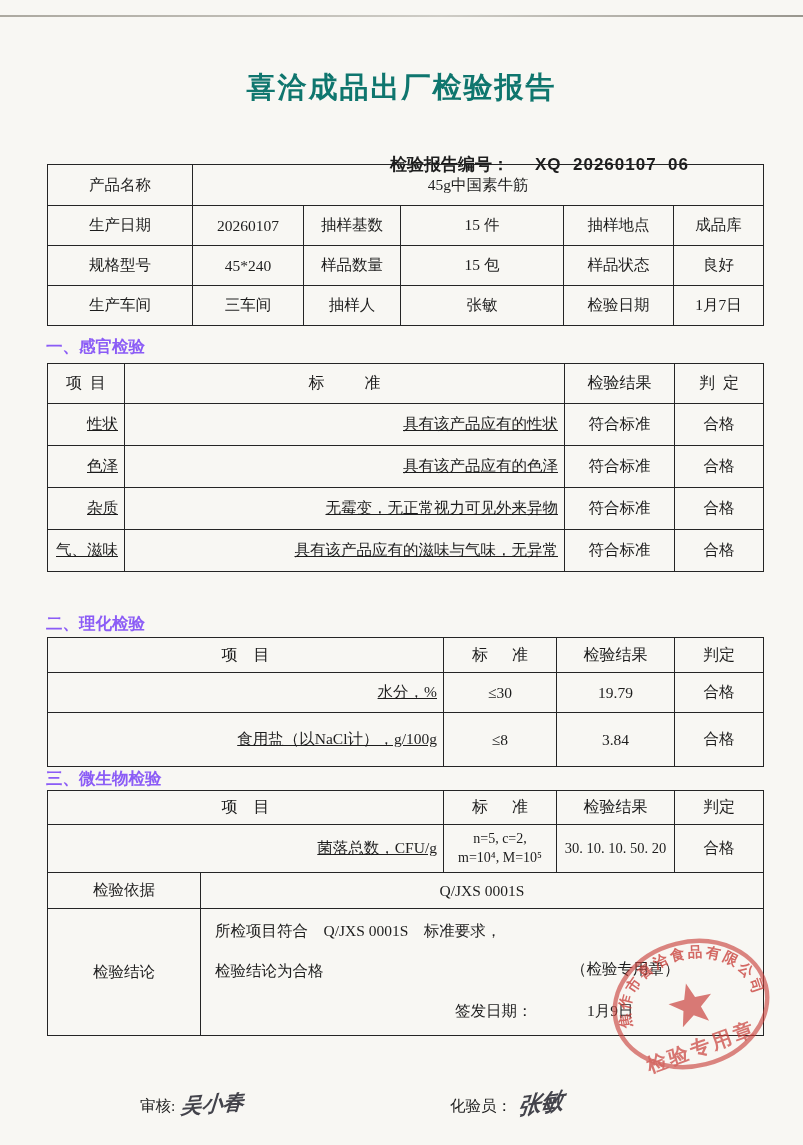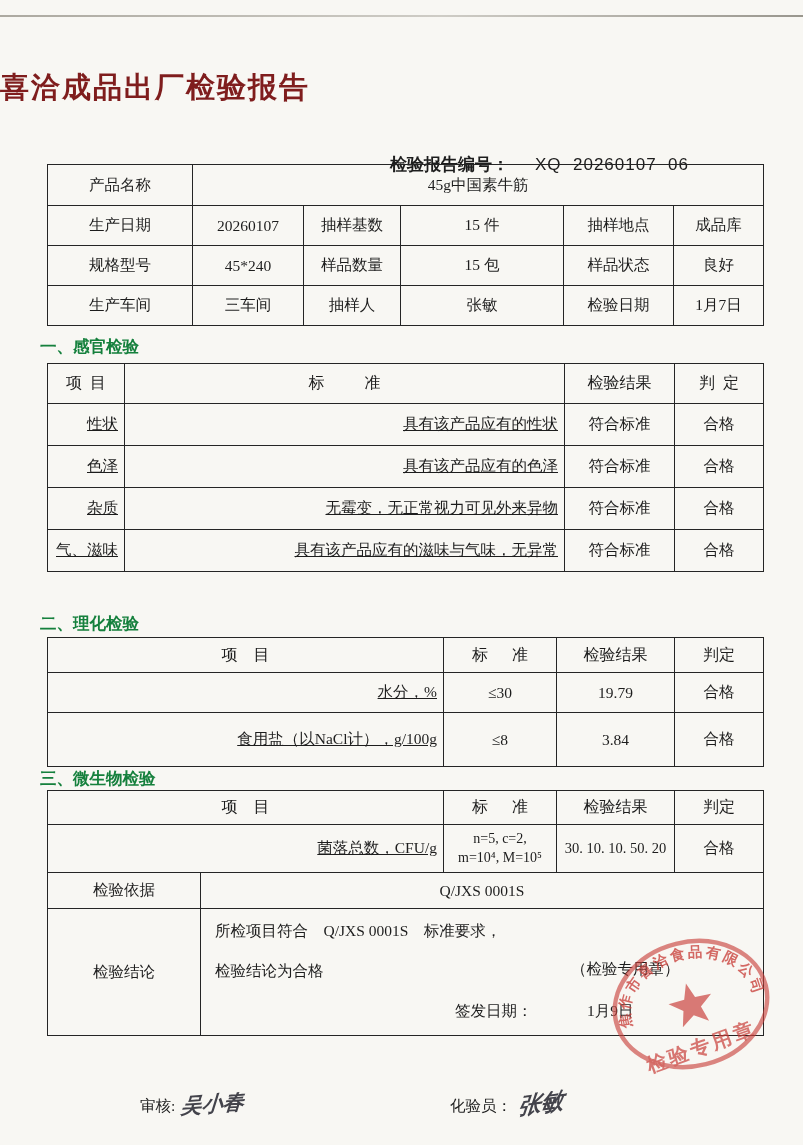--- a/index.html
+++ b/index.html
@@ -9,43 +9,43 @@
     overflow:hidden;
     font-family:"Liberation Serif","DejaVu Serif",serif;
     color:#1d1d1d;
   }
   .scan-line {
     position:absolute; top:15px; left:0; width:100%; height:2px;
     background:linear-gradient(to right, rgba(110,105,92,.55), rgba(110,105,92,.3) 55%, rgba(90,86,74,.6));
   }
   .title {
     position:absolute; top:68px; left:0; width:100%;
-    text-align:left; font-family:"Liberation Sans","DejaVu Sans",sans-serif;
-    font-size:29px; font-weight:800; letter-spacing:2px; color:#7f1d1d;
+    text-align:center; font-family:"Liberation Sans","DejaVu Sans",sans-serif;
+    font-size:29px; font-weight:800; letter-spacing:2px; color:#0f766e;
   }
   .report-line {
     position:absolute; top:133px; left:373px;
     font-size:17px; white-space:pre;
   }
   .report-line .lab {
     font-family:"Liberation Sans","DejaVu Sans",sans-serif; font-weight:600;
   }
   .report-line .val {
-    font-family:"Liberation Sans","DejaVu Sans",sans-serif; font-weight:400;
+    font-family:"Liberation Sans","DejaVu Sans",sans-serif; font-weight:700;
     margin-left:26px; letter-spacing:1px;
   }
   table { border-collapse:collapse; table-layout:fixed; position:absolute; left:47px; width:716px; }
   td,th { border:1.6px solid #252525; padding:0 6px; font-size:15.5px; font-weight:normal;
           text-align:center; vertical-align:middle; overflow:hidden; white-space:pre-wrap; }
   th { font-size:16px; }
   .left { text-align:right;text-decoration:underline; }
   .sec-heading {
-    position:absolute; left:40px;
+    position:absolute; left:46px;
     font-family:"Liberation Sans","DejaVu Sans",sans-serif;
-    font-size:16.5px; font-weight:700; color:#15803d;
+    font-size:16.5px; font-weight:700; color:#8b5cf6;
   }
   .std-small { font-size:14px; line-height:1.35; }
   .res-small { font-size:14.5px; line-height:1.35; }
   
   .concl-cell { position:relative; height:120px; padding:0; }
   .concl-l1 { position:absolute; left:14px; top:12px; font-size:15.5px; white-space:pre; }
   .concl-l2 { position:absolute; left:14px; top:52px; font-size:15.5px; }
   .concl-seal-note { position:absolute; left:370px; top:50px; font-size:15.5px; }
   .concl-sign-label { position:absolute; left:254px; top:92px; font-size:15.5px; }
   .concl-sign-date { position:absolute; left:386px; top:92px; font-size:15.5px; }

